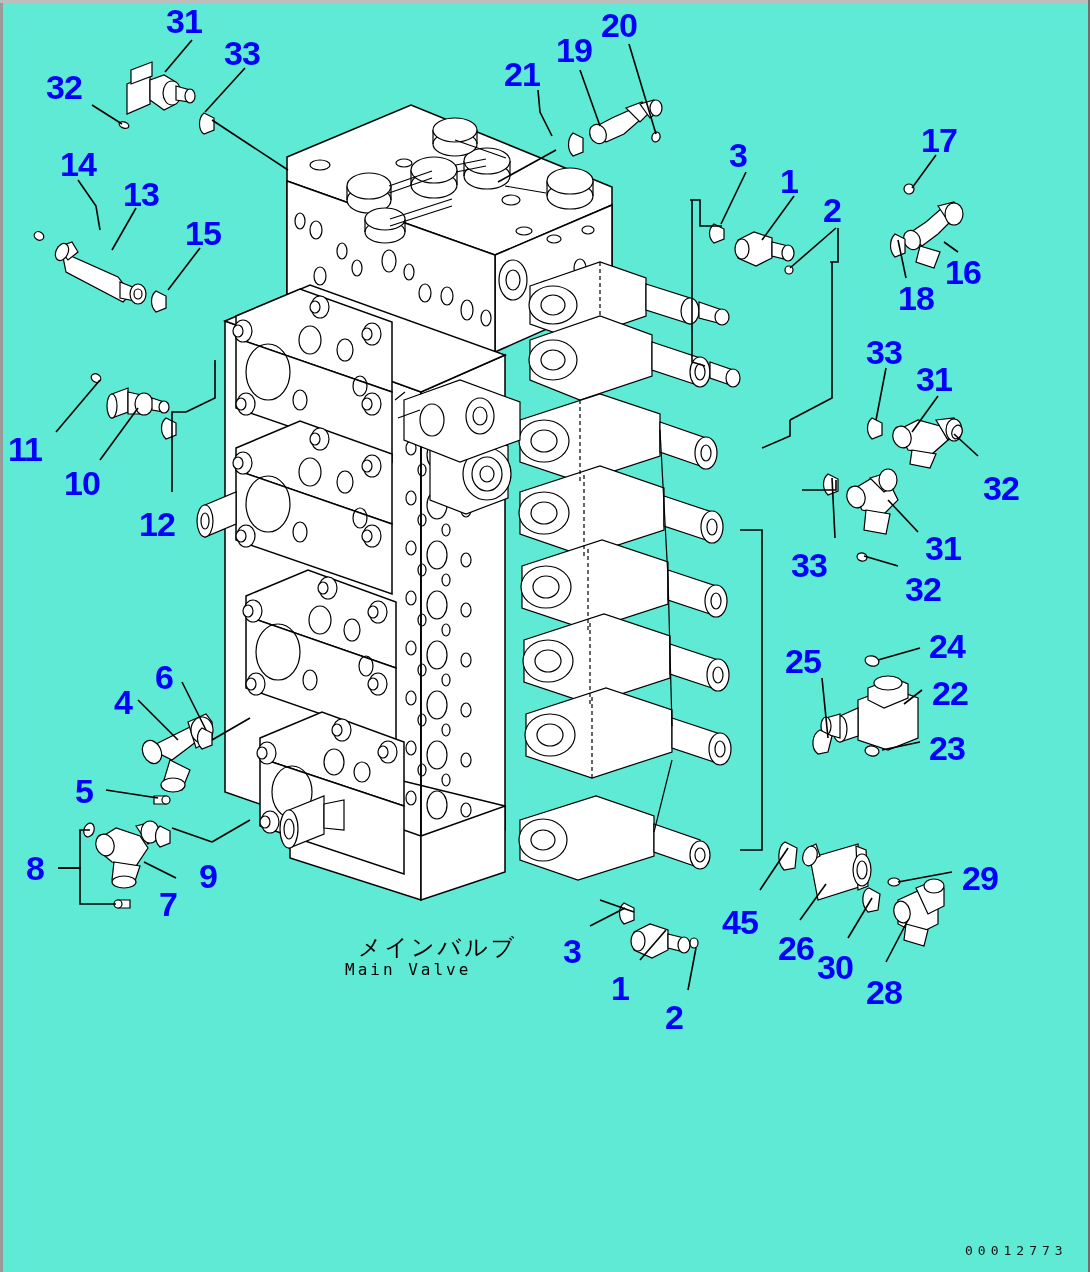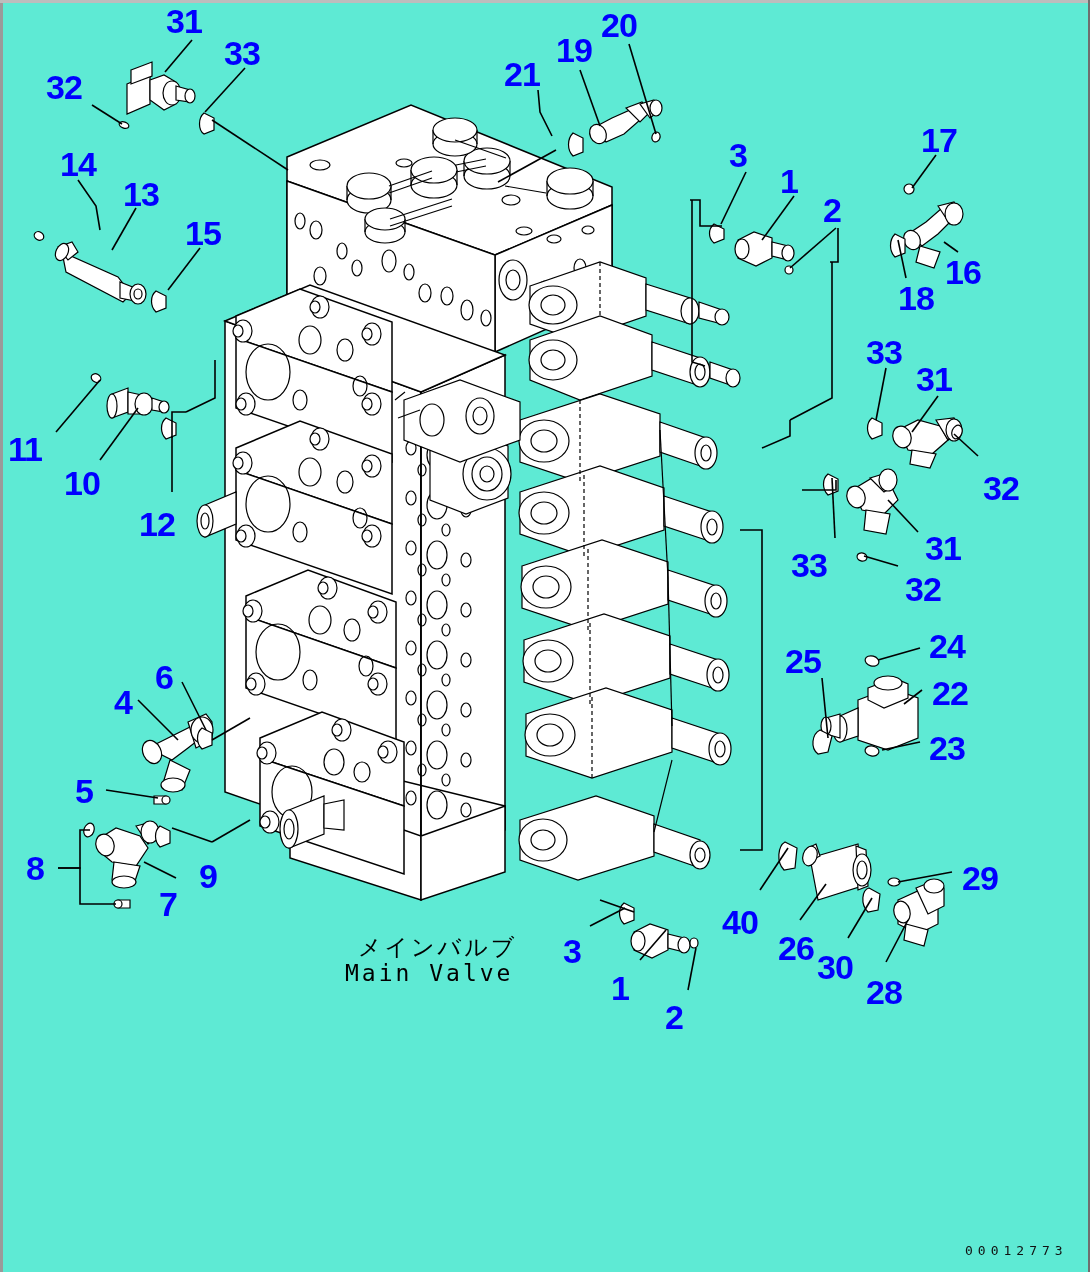--- a/index.html
+++ b/index.html
@@ -26,21 +26,21 @@
     white-space:nowrap;
     -webkit-user-select:none;user-select:none;
   }
   .caption{
     position:absolute;
     color:#000;
     white-space:nowrap;
     font-family:"DejaVu Sans",sans-serif;
   }
   .cap-jp{font-size:23px;letter-spacing:3px;}
-  .cap-en{font-size:23px;letter-spacing:3px;font-family:"DejaVu Sans Mono",monospace;}
+  .cap-en{font-size:16px;letter-spacing:3px;font-family:"DejaVu Sans Mono",monospace;}
   .partno{
     position:absolute;
     color:#111;
     font-size:13px;
     letter-spacing:5px;
     font-family:"DejaVu Sans Mono",monospace;
     white-space:nowrap;
   }
   svg.art{position:absolute;left:0;top:0;width:1090px;height:1272px;}
   svg.art *{vector-effect:non-scaling-stroke;}
@@ -708,21 +708,21 @@
       <div class="callout" style="left: 785px; top: 644px; color: rgb(0, 0, 255);">25</div>
       <div class="callout" style="left: 929px; top: 629px; color: rgb(0, 0, 255);">24</div>
       <div class="callout" style="left: 932px; top: 676px; color: rgb(0, 0, 255);">22</div>
       <div class="callout" style="left: 929px; top: 731px; color: rgb(0, 0, 255);">23</div>
       <div class="callout" style="left: 155px; top: 660px; color: rgb(0, 0, 255);">6</div>
       <div class="callout" style="left: 114px; top: 685px; color: rgb(0, 0, 255);">4</div>
       <div class="callout" style="left: 75px; top: 774px; color: rgb(0, 0, 255);">5</div>
       <div class="callout" style="left: 26px; top: 851px; color: rgb(0, 0, 255);">8</div>
       <div class="callout" style="left: 199px; top: 859px; color: rgb(0, 0, 255);">9</div>
       <div class="callout" style="left: 159px; top: 887px; color: rgb(0, 0, 255);">7</div>
-      <div class="callout" style="left: 722px; top: 905px; color: rgb(0, 0, 255);">40</div>
+      <div class="callout" style="left: 722px; top: 905px; color: rgb(0, 0, 255);">45</div>
       <div class="callout" style="left: 778px; top: 931px; color: rgb(0, 0, 255);">26</div>
       <div class="callout" style="left: 817px; top: 950px; color: rgb(0, 0, 255);">30</div>
       <div class="callout" style="left: 962px; top: 861px; color: rgb(0, 0, 255);">29</div>
       <div class="callout" style="left: 866px; top: 975px; color: rgb(0, 0, 255);">28</div>
       <div class="callout" style="left: 563px; top: 934px; color: rgb(0, 0, 255);">3</div>
       <div class="callout" style="left: 611px; top: 971px; color: rgb(0, 0, 255);">1</div>
       <div class="callout" style="left: 665px; top: 1000px; color: rgb(0, 0, 255);">2</div>
     </div>
 
   <div class="caption cap-jp" id="cap-jp" style="left: 358px; top: 932px;">メインバルブ</div>

